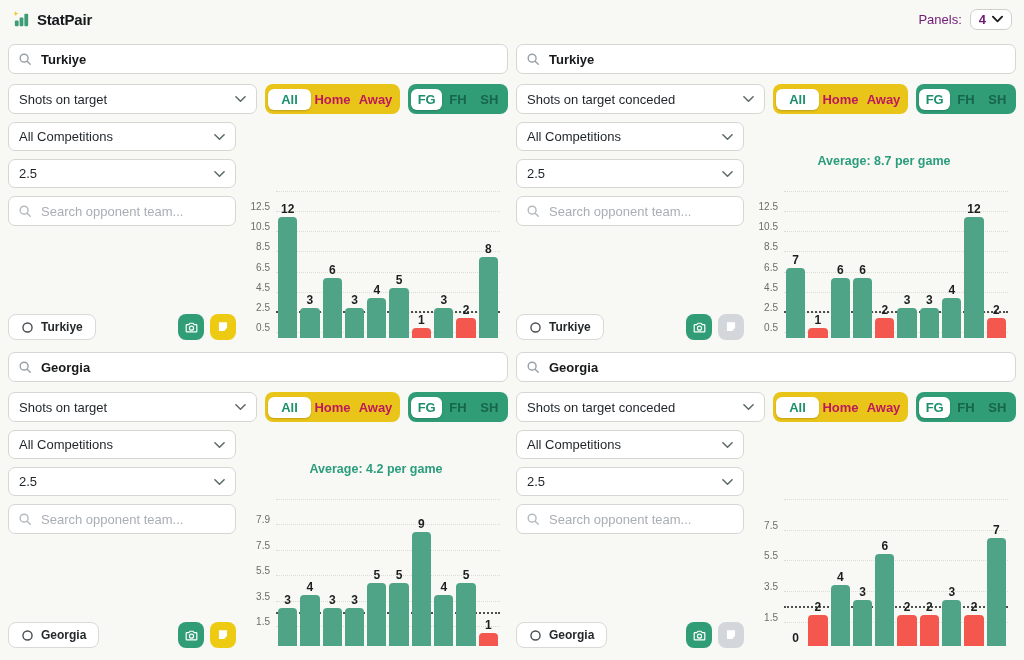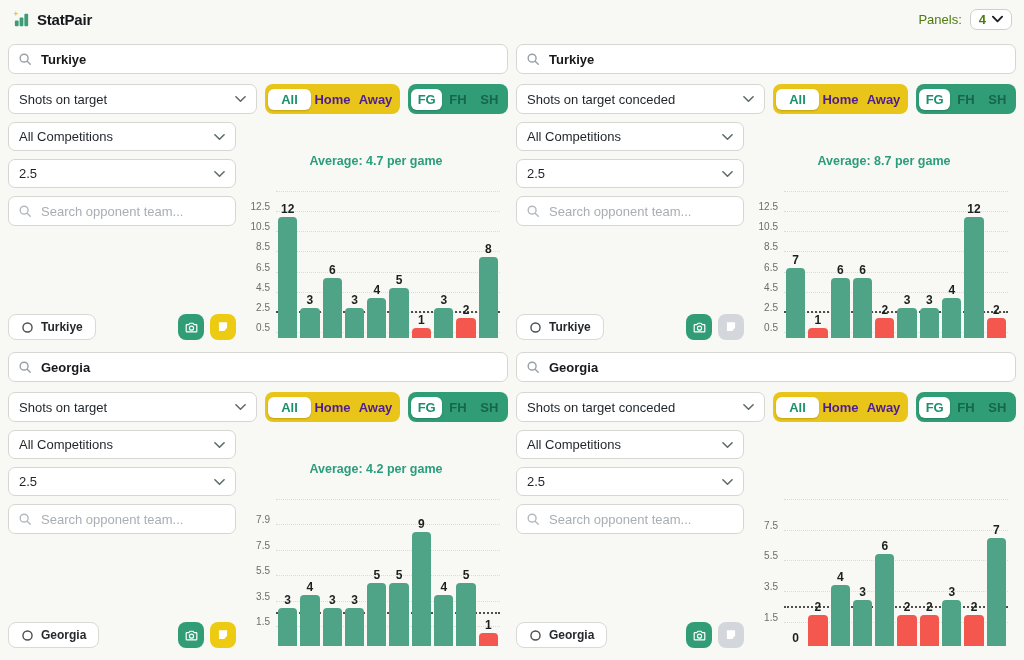--- a/index.html
+++ b/index.html
@@ -4,21 +4,21 @@
 <style>
   * { margin:0; padding:0; box-sizing:border-box; }
   html,body { width:1024px; height:660px; overflow:hidden;
     font-family:"Liberation Sans","DejaVu Sans",sans-serif;
     background:#f8f8f5; color:#16181a; }
 
   
   .header { height:38px; display:flex; align-items:center; justify-content:space-between; padding:12px 12px; }
   .logo { display:flex; align-items:center; gap:6px; }
   .logo-text { font-size:15px; font-weight:800; letter-spacing:-0.2px; color:#15181c; }
-  .panels-ctl { display:flex; align-items:center; gap:8px; font-size:13px; color:#4d7c0f; }
+  .panels-ctl { display:flex; align-items:center; gap:8px; font-size:13px; color:#701a75; }
   .panels-select { display:flex; align-items:center; gap:6px; background:#fff; border:1px solid #cfcfcb;
     border-radius:7px; padding:2px 8px; font-size:13px; font-weight:600; cursor:pointer; }
 
   
   .grid { display:grid; grid-template-columns:1fr 1fr; gap:8px; padding:6px 8px; }
   .panel { position:relative; height:300px; }
 
   .icon { display:inline-flex; align-items:center; }
 
   .search-row { position:relative; height:30px; }
@@ -31,21 +31,21 @@
   .select { background:#fff; border:1px solid #d6d6d2; border-radius:7px; height:30px;
     display:flex; align-items:center; justify-content:space-between; padding:0 10px;
     font-size:13px; color:#1f2429; cursor:pointer; }
   .select.stat { width:249px; flex:0 0 249px; }
 
   .toggle { display:flex; align-items:center; border-radius:8px; padding:3px; }
   .toggle.venue { background:#e9c51a; width:135px; }
   .toggle.period { background:#309d77; width:100px; }
   .toggle .seg { flex:1; text-align:center; font-size:13px; font-weight:700; padding:3px 2px;
     border-radius:6px; cursor:pointer; white-space:nowrap; }
-  .toggle.venue .seg { color:#4c1d95; }
+  .toggle.venue .seg { color:#be185d; }
   .toggle.period .seg { color:#17654c; }
   .toggle .seg.active { background:#fff; box-shadow:0 1px 2px rgba(0,0,0,.18); }
   .toggle.venue .seg.active { color:#1c8f6c; }
   .toggle.period .seg.active { color:#1c8f6c; }
 
   .left-col { width:228px; display:flex; flex-direction:column; gap:8px; margin-top:8px; }
   .left-col .select { height:29px; }
   .opp-row { position:relative; height:30px; }
   .opp-row .icon.search { position:absolute; left:10px; top:8px; }
   .opp-input { width:100%; height:30px; background:#fff; border:1px solid #d6d6d2; border-radius:7px;
@@ -162,21 +162,20 @@
           <svg width="14" height="14" viewBox="0 0 16 16">
               <circle cx="7" cy="7" r="4.5" fill="none" stroke="#b4b9be" stroke-width="1.6"></circle>
               <line x1="10.5" y1="10.5" x2="14" y2="14" stroke="#b4b9be" stroke-width="1.6" stroke-linecap="round"></line>
             </svg>
         </span>
         <input class="opp-input" placeholder="Search opponent team..." style="">
       </div>
     </div>
 
     <div class="chart">
-      <div class="avg">Average: 4.7 per game</div>
       <div class="chart-plot">
           <div class="gridline" style="bottom: 5.03448px;"></div>
           <div class="gridline" style="bottom: 25.1724px;"></div>
           <div class="gridline" style="bottom: 45.3103px;"></div>
           <div class="gridline" style="bottom: 65.4483px;"></div>
           <div class="gridline" style="bottom: 85.5862px;"></div>
           <div class="gridline" style="bottom: 105.724px;"></div>
           <div class="gridline" style="bottom: 125.862px;"></div>
           <div class="gridline" style="bottom: 146px;"></div>
           <div class="tick" style="bottom: 0.0344827px;">0.5</div>

